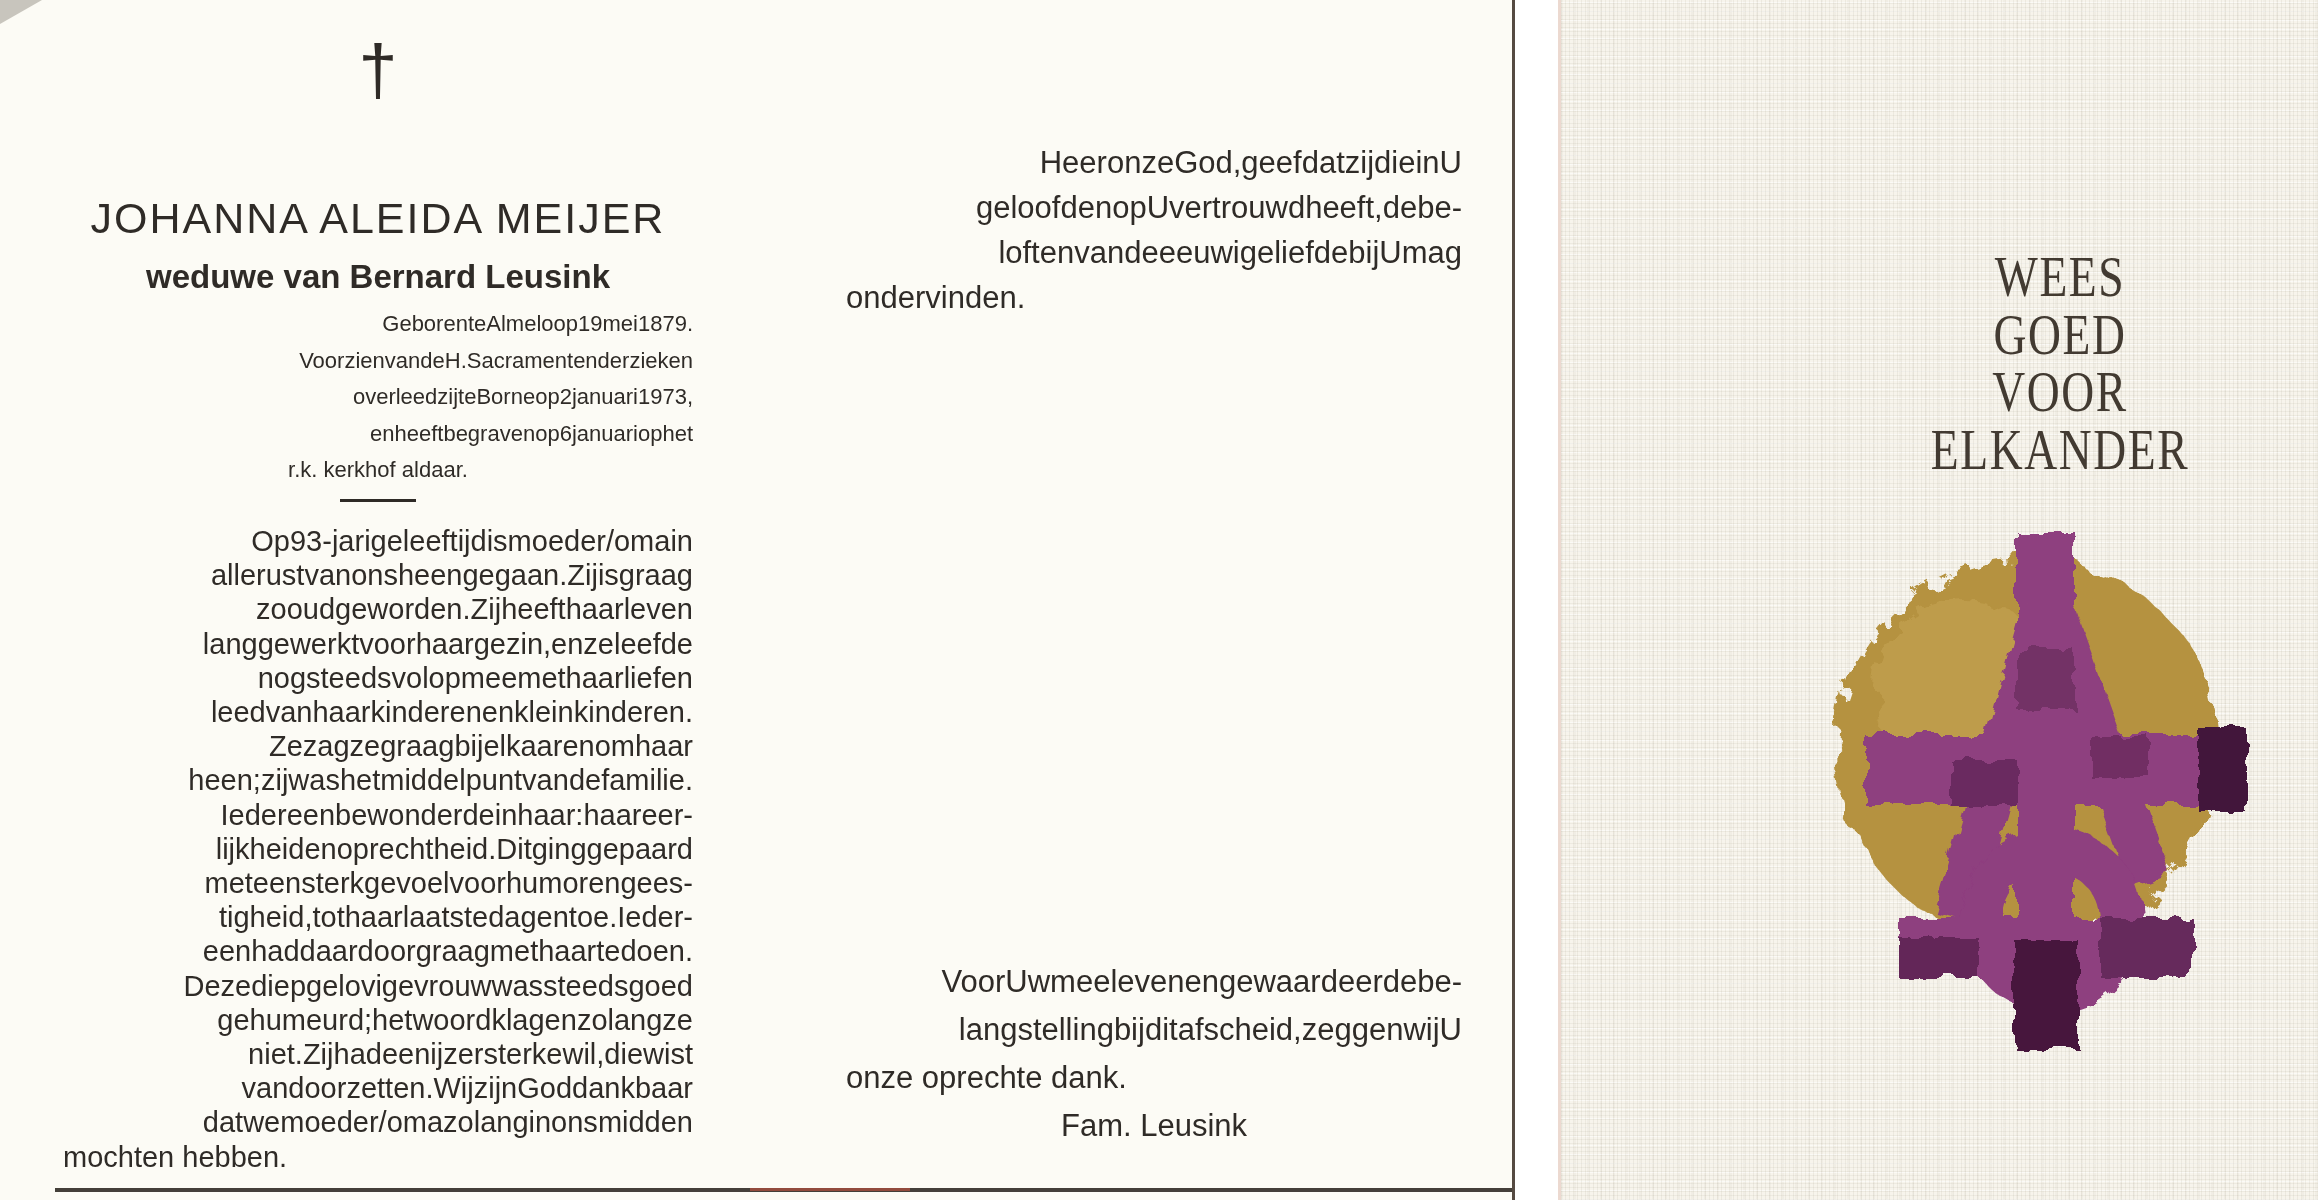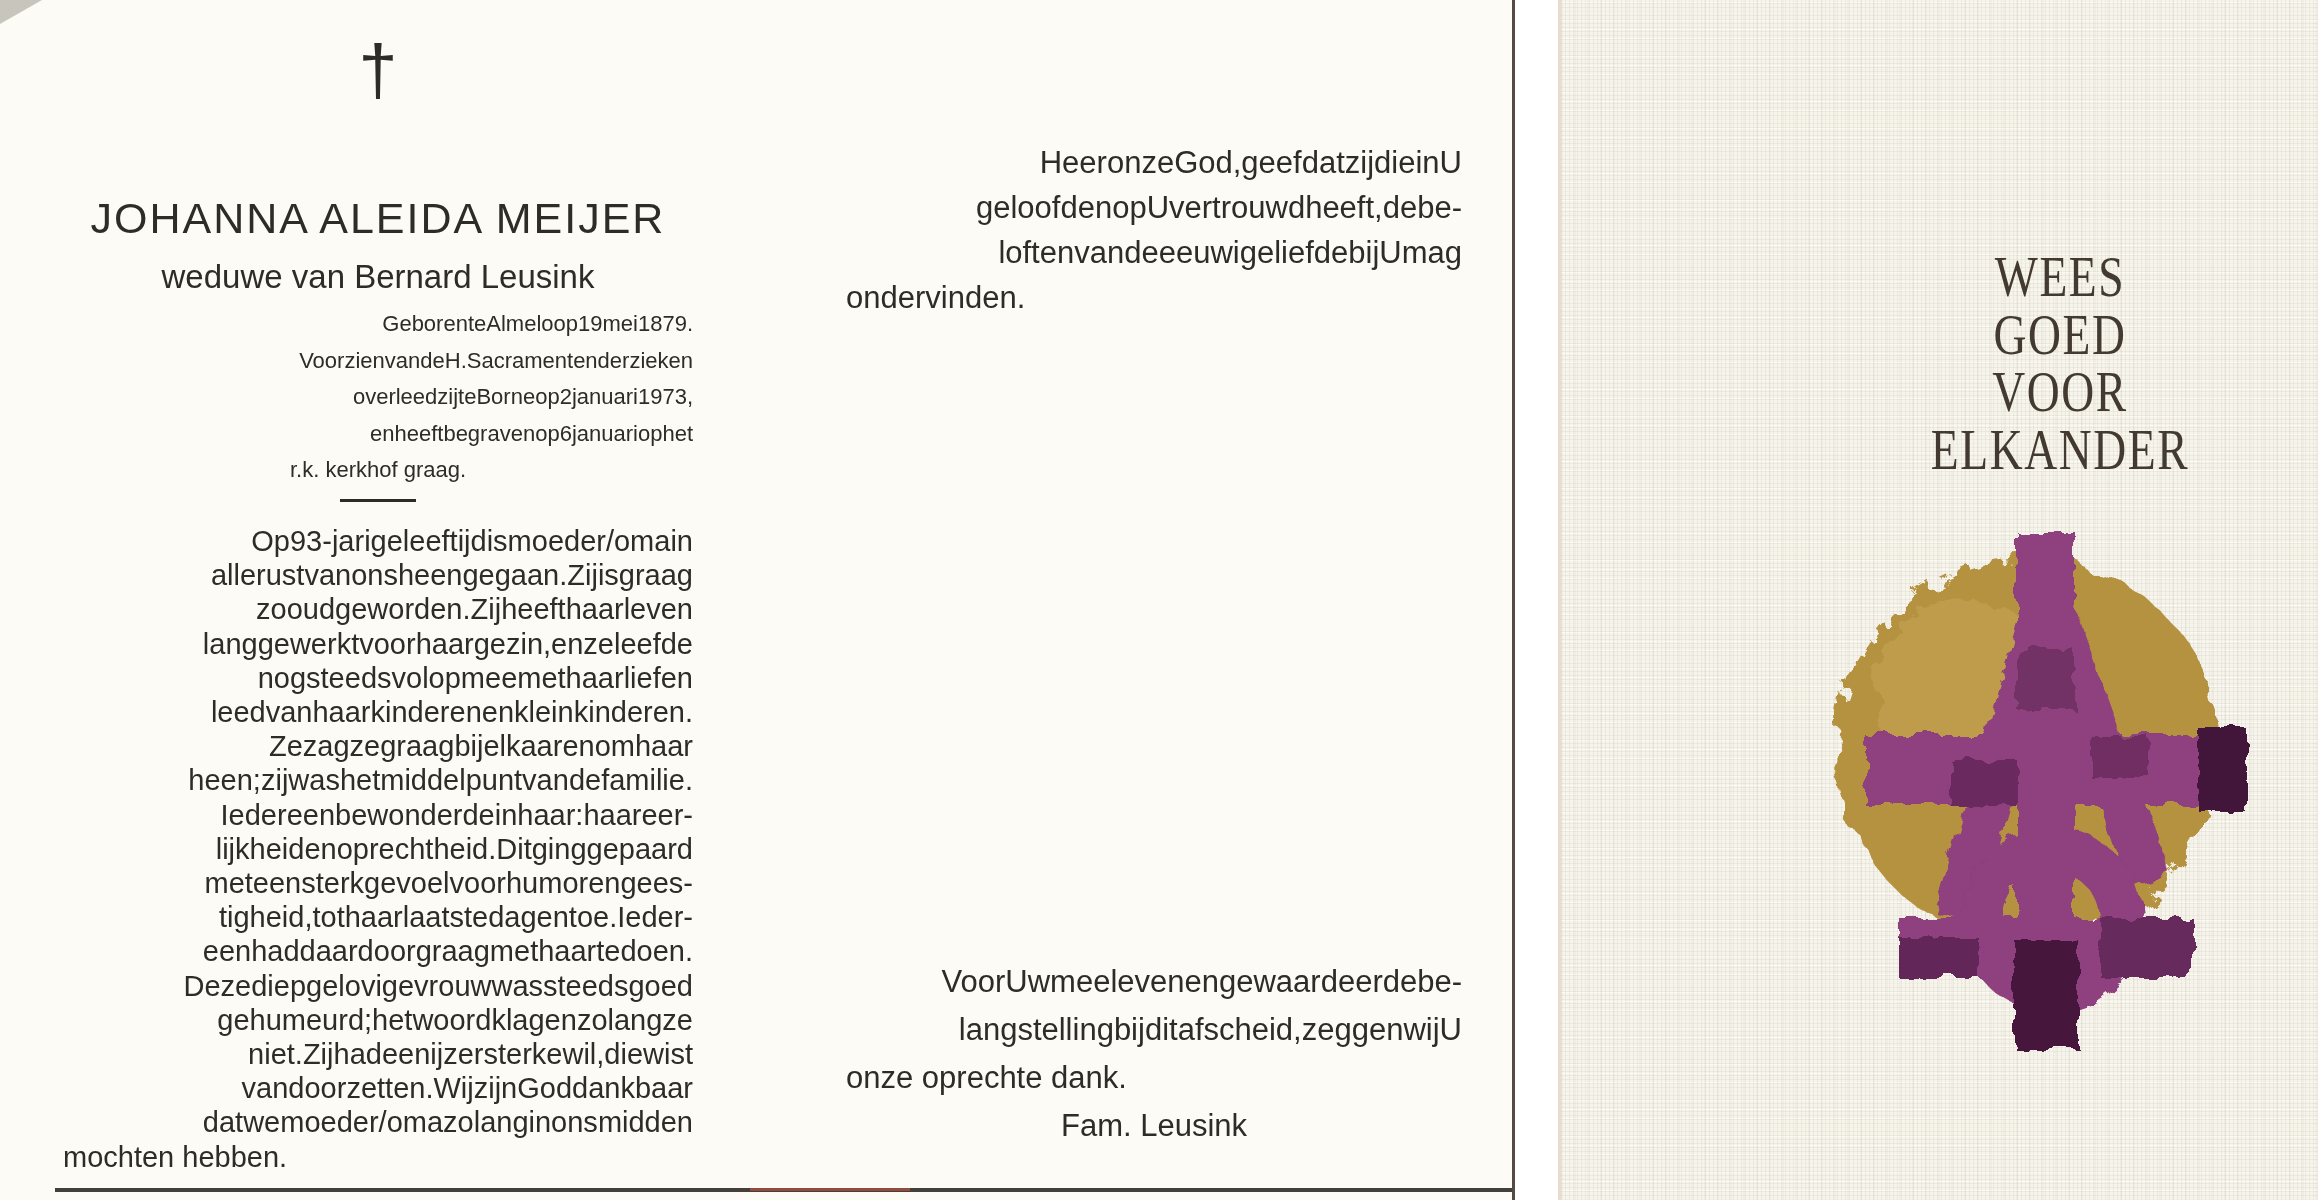--- a/index.html
+++ b/index.html
@@ -12,21 +12,21 @@
   .fold-shadow{position:absolute;left:1512px;top:0;width:3px;height:1200px;background:#43362d;opacity:.9;}
   .panel-edge-tint{position:absolute;left:1558px;top:0;width:3px;height:1200px;background:#dcb9a9;opacity:.55;}
   .bottom-edge{position:absolute;left:55px;top:1188px;width:1457px;height:4px;background:#2a241f;opacity:.88;}
   .bottom-edge-red{position:absolute;left:750px;top:1188px;width:160px;height:3px;background:#b4513f;opacity:.7;}
 
   
   .colL{position:absolute;left:63px;width:630px;}
   .cross{top:30px;text-align:center;font-size:70px;line-height:80px;font-weight:400;}
   .intro{top:130px;text-align:center;font-size:39px;line-height:44px;}
   .name{top:193px;text-align:center;font-size:43px;line-height:50px;letter-spacing:2px;}
-  .relation{top:258px;text-align:center;font-size:33px;line-height:38px;}
+  .relation{top:258px;text-align:center;font-size:33px;line-height:38px;font-weight:bold;}
   .vitals{top:306px;font-size:22px;line-height:36.5px;}
   .rule{position:absolute;left:340px;top:499px;width:76px;height:3px;background:#2e2a26;}
   .bodytext{top:524px;font-size:29px;line-height:34.2px;}
 
   
   .colM{position:absolute;left:846px;width:616px;}
   .prayer{top:140px;font-size:31px;line-height:45px;}
   .thanks{top:958px;font-size:31px;line-height:48px;}
   .signature{top:1108px;text-align:center;font-size:31px;line-height:36px;}
 
@@ -91,21 +91,21 @@
     <div class="ln j">
         <span>en</span>
         <span>heeft</span>
         <span>begraven</span>
         <span>op</span>
         <span>6</span>
         <span>januari</span>
         <span>op</span>
         <span>het</span>
       </div>
-    <div class="ln center">r.k. kerkhof graag.</div>
+    <div class="ln center">r.k. kerkhof aldaar.</div>
   </div>
 
   <div class="rule"></div>
 
   <div class="colL bodytext">
     <div class="ln j">
         <span>Op</span>
         <span>93-jarige</span>
         <span>leeftijd</span>
         <span>is</span>

